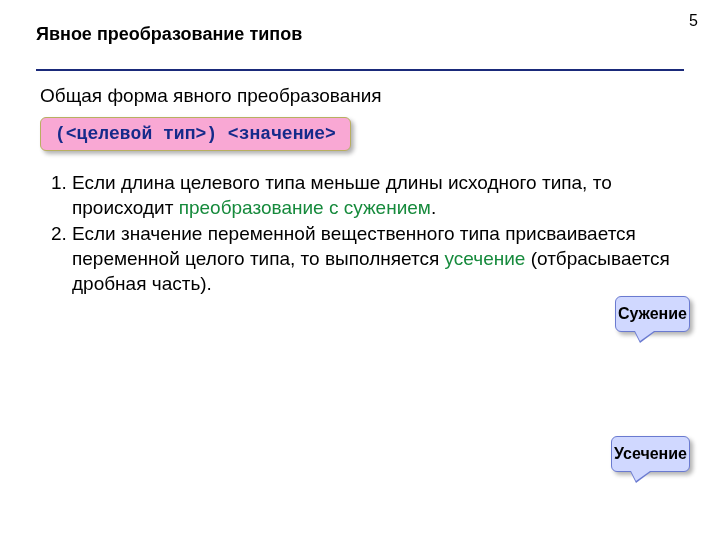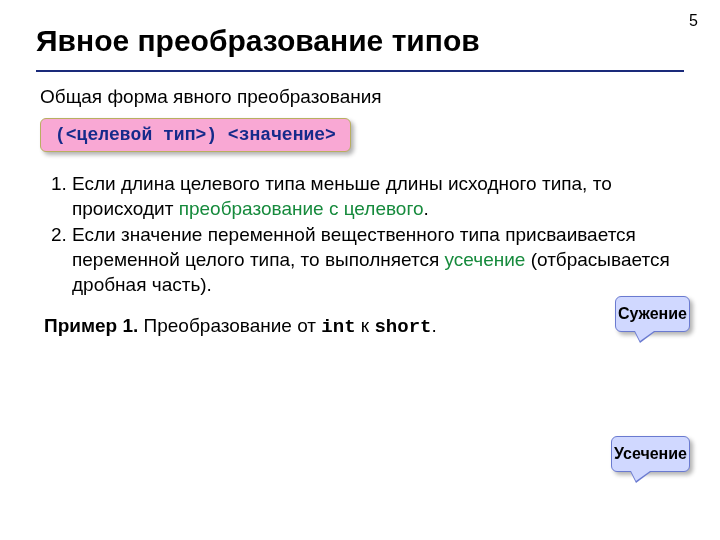--- a/index.html
+++ b/index.html
@@ -13,24 +13,24 @@
     position: relative;
     padding: 16px 36px 20px 36px;
   }
   .page-num {
     position: absolute;
     top: 12px;
     right: 22px;
     font-size: 16px;
   }
   h1.title {
-    font-size: 30px;
+    font-size: 18px;
     font-weight: bold;
     margin: 8px 0 4px 0;
-    padding-bottom: 12px;
+    padding-bottom: 24px;
     border-bottom: 2px solid #1a2a7a;
   }
   .intro {
     font-size: 19px;
     margin: 14px 0 10px 4px;
   }
   .code-box {
     display: inline-block;
     background: #f9a8d4;
     border: 1px solid #b8af60;
@@ -99,31 +99,28 @@
 <h1 class="title">Явное преобразование типов</h1>
 
 <div class="intro">Общая форма явного преобразования</div>
 
 <div class="code-box">
   <span>(</span><span>&lt;целевой тип&gt;</span><span>) </span><span>&lt;значение&gt;</span>
 </div>
 
 <ol class="rules">
   <li>
-    <span>Если длина целевого типа меньше длины исходного типа, то происходит </span><span class="hl-green">преобразование с целевого</span><span>.</span>
+    <span>Если длина целевого типа меньше длины исходного типа, то происходит </span><span class="hl-green">преобразование с сужением</span><span>.</span>
   </li>
   <li>
     <span>Если значение переменной вещественного типа присваивается переменной целого типа, то выполняется </span><span class="hl-green">усечение</span><span> (отбрасывается дробная часть).</span>
   </li>
 </ol>
 
 <div class="examples">
-  <p>
-    <span class="bold">Пример 1.</span><span> Преобразование от </span><span class="mono bold">int</span><span> к </span><span class="mono bold">short</span><span>.</span>
-  </p>
 </div>
 
 <div class="callout a">
   <span>Сужение</span>
   <div class="tail-out"></div>
   <div class="tail-in"></div>
 </div>
 
 <div class="callout b">
   <span>Усечение</span>

